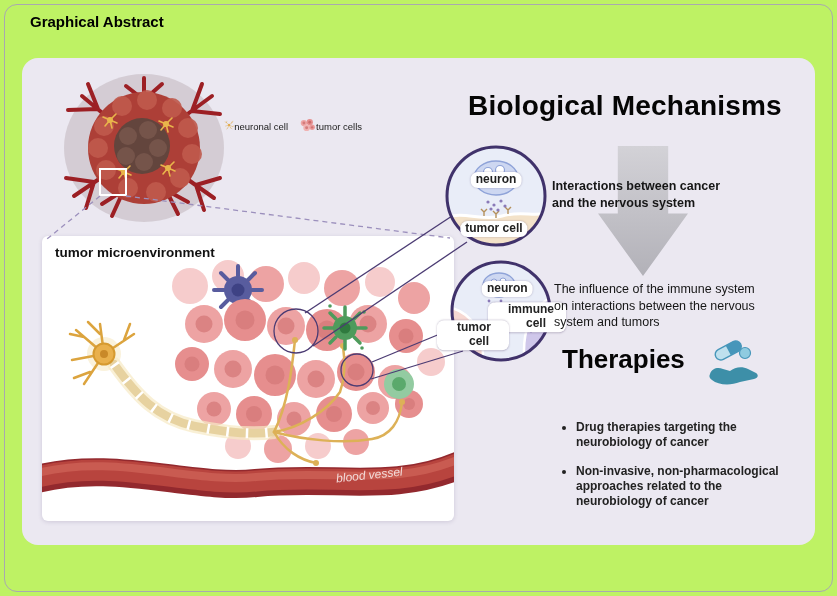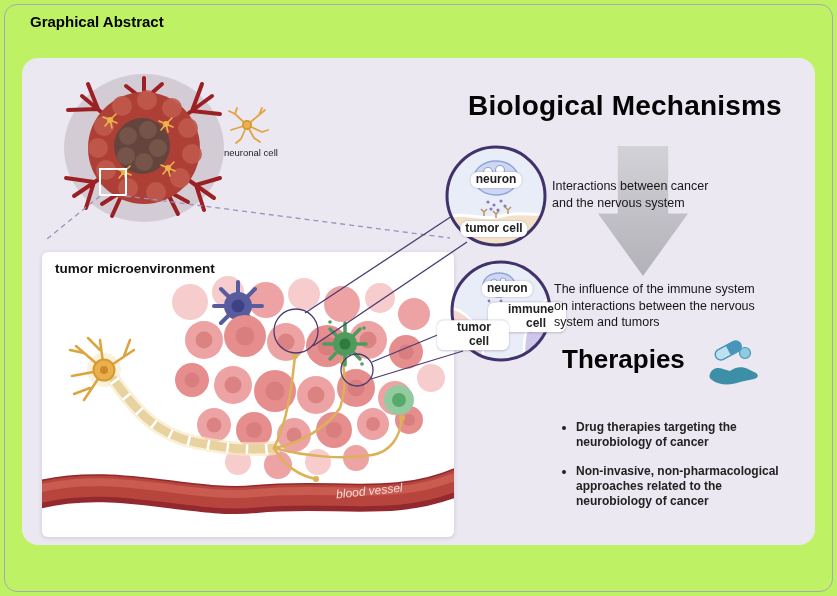--- a/index.html
+++ b/index.html
@@ -2,38 +2,38 @@
 <html><head>
 <meta charset="utf-8">
 <style>
   html,body{margin:0;padding:0;background:#fff;font-family:"Liberation Sans",sans-serif;}
   .page{position:relative;width:837px;height:596px;background:#bef264;overflow:hidden;}
   .frame{position:absolute;inset:4px;border:1.6px solid #a9a9b0;border-radius:13px;pointer-events:none;}
   .page-title{position:absolute;left:30px;top:13px;font-size:15px;font-weight:700;color:#000;}
   .abstract-panel{position:absolute;left:22px;top:58px;width:793px;height:487px;background:#ebe8f1;border-radius:16px;}
   .tumor-svg{position:absolute;left:52px;top:66px;z-index:2;}
   .legend{position:absolute;left:224px;top:106px;display:flex;gap:10px;z-index:2;}
-  .legend-item{display:flex;flex-direction:column;align-items:flex-start;width:64px;}
+  .legend-item{display:flex;flex-direction:row;align-items:center;width:64px;}
   .legend-label{font-size:9.5px;color:#222;margin-top:3px;white-space:nowrap;}
   .heading-mechanisms{position:absolute;left:468px;top:90px;width:344px;text-align:left;font-size:28px;font-weight:700;color:#050505;letter-spacing:.2px;z-index:2;}
   .down-arrow{position:absolute;left:598px;top:146px;width:90px;height:130px;z-index:1;
     background:linear-gradient(180deg,#d3d2d7,#b2b1b8);
     clip-path:polygon(22% 0,78% 0,78% 52%,100% 52%,50% 100%,0 52%,22% 52%);}
   .overlay-svg{position:absolute;left:0;top:0;z-index:3;pointer-events:none;}
-  .micro-panel{position:absolute;left:42px;top:252px;width:412px;height:285px;background:#fff;border-radius:6px;box-shadow:0 1px 4px rgba(80,60,110,.18);z-index:2;overflow:hidden;}
+  .micro-panel{position:absolute;left:42px;top:236px;width:412px;height:285px;background:#fff;border-radius:6px;box-shadow:0 1px 4px rgba(80,60,110,.18);z-index:2;overflow:hidden;}
   .micro-svg{position:absolute;left:0;top:0;}
   .micro-title{position:absolute;left:13px;top:9px;font-size:13.5px;font-weight:700;color:#111;z-index:2;}
   .vessel-label{position:absolute;left:294px;top:232px;font-size:12px;font-style:italic;color:#f3dcda;transform:rotate(-6deg);z-index:2;}
   .inset{position:absolute;width:104px;height:104px;z-index:4;}
   .inset1{left:444px;top:144px;}
   .inset2{left:449px;top:259px;}
   .pill{position:absolute;transform:translate(-50%,-50%);background:#fff;border-radius:7px;padding:1px 5px;font-size:12px;font-weight:700;color:#222;text-align:right;line-height:1.15;box-shadow:0 0 2px rgba(60,40,90,.35);white-space:nowrap;}
   .pill.wrap{white-space:normal;padding:1px 20px;}
   .flow-text{position:absolute;font-size:12.5px;color:#161616;line-height:1.32;z-index:4;}
-  .flow-text-1{left:552px;top:178px;width:178px;}
+  .flow-text-1{left:552px;top:178px;width:178px;font-weight:bold;}
   .flow-text-2{left:546px;top:281px;width:216px;margin-left:8px;}
   .heading-therapies{position:absolute;left:562px;top:344px;font-size:26px;font-weight:700;color:#050505;z-index:4;text-align:right;}
   .therapy-icon{position:absolute;left:704px;top:338px;z-index:4;}
   .bullets{position:absolute;left:562px;top:420px;width:240px;z-index:4;margin:0;padding-left:14px;}
   .bullets li{font-size:12px;font-weight:700;color:#222;line-height:1.28;margin-bottom:13px;max-width:222px;}
 </style>
 </head>
 <body>
 
 <div class="page">
@@ -97,20 +97,33 @@
 
   <div class="legend">
     <div class="legend-item">
       <svg width="46" height="38" viewBox="0 0 46 38">
         <g stroke="#dfa53e" stroke-width="1.8" stroke-linecap="round" fill="none">
           <path d="M23,19 L11,8 M11,8 L5,5 M11,8 L13,2 M23,19 L35,9 M35,9 L41,4 M35,9 L38,2 M23,19 L7,24 M23,19 L38,26 M38,26 L44,24 M23,19 L17,33 M17,33 L12,37 M23,19 L30,32 M30,32 L36,36"></path>
         </g>
         <circle cx="23" cy="19" r="4.2" fill="#e9b04c" stroke="#d0932c" stroke-width="1.5"></circle>
       </svg>
       <div class="legend-label">neuronal cell</div>
+    </div>
+    <div class="legend-item">
+      <svg width="46" height="38" viewBox="0 0 46 38">
+        <circle cx="15" cy="14" r="8" fill="#eda5a5"></circle>
+          <circle cx="15" cy="14" r="3.6" fill="#d47c7c"></circle>
+        <circle cx="30" cy="12" r="8" fill="#e58f8f"></circle>
+          <circle cx="30" cy="12" r="3.6" fill="#c96b6b"></circle>
+        <circle cx="22" cy="26" r="8.5" fill="#f0b3b3"></circle>
+          <circle cx="22" cy="26" r="3.8" fill="#d47c7c"></circle>
+        <circle cx="36" cy="25" r="7" fill="#ea9a9a"></circle>
+          <circle cx="36" cy="25" r="3" fill="#cf7373"></circle>
+      </svg>
+      <div class="legend-label">tumor cells</div>
     </div>
   </div>
 
   <div class="heading-mechanisms">Biological Mechanisms</div>
   <div class="down-arrow"></div>
 
   <div class="micro-panel">
     <svg class="micro-svg" width="412" height="285" viewBox="0 0 412 285">
 
       <g>

